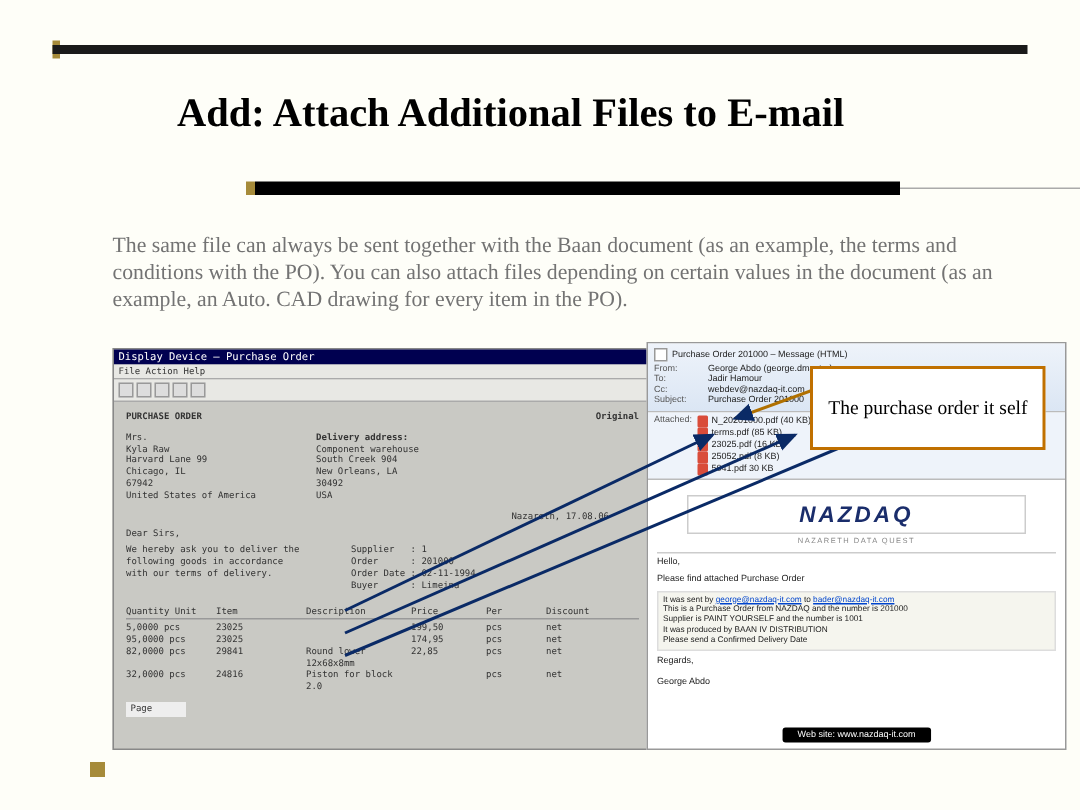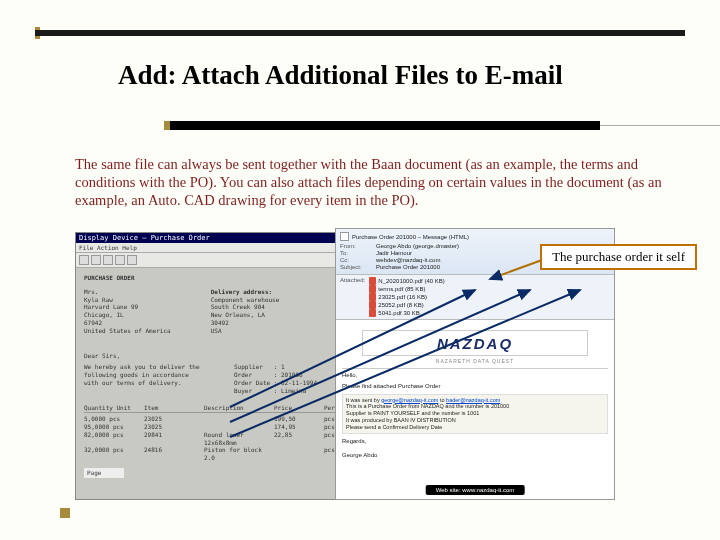--- a/index.html
+++ b/index.html
@@ -53,27 +53,27 @@
     height: 1px;
     background: #aaa;
   }
   .desc {
     position: absolute;
     top: 155px;
     left: 75px;
     width: 590px;
     font-size: 14.5px;
     line-height: 1.25;
-    color: #7f1d1d;
+    color: #737373;
   }
   .screenshot-area {
     position: absolute;
     top: 232px;
     left: 75px;
-    width: 540px;
+    width: 636px;
     height: 268px;
   }
   
   .baan {
     position: absolute;
     left: 0;
     top: 0;
     width: 360px;
     height: 268px;
     background: #c9c9c4;
@@ -186,21 +186,21 @@
     padding: 2px 10px;
     border-radius: 2px;
   }
   
   .callout {
     position: absolute;
     top: 244px;
     right: 23px;
     border: 2px solid #c07000;
     background: #fff;
-    padding: 3px 10px;
+    padding: 18px 10px;
     font-size: 13px;
     font-family: "Times New Roman", serif;
     z-index: 50;
   }
   
   svg.conn {
     position: absolute;
     top: 232px;
     left: 75px;
     width: 640px;

